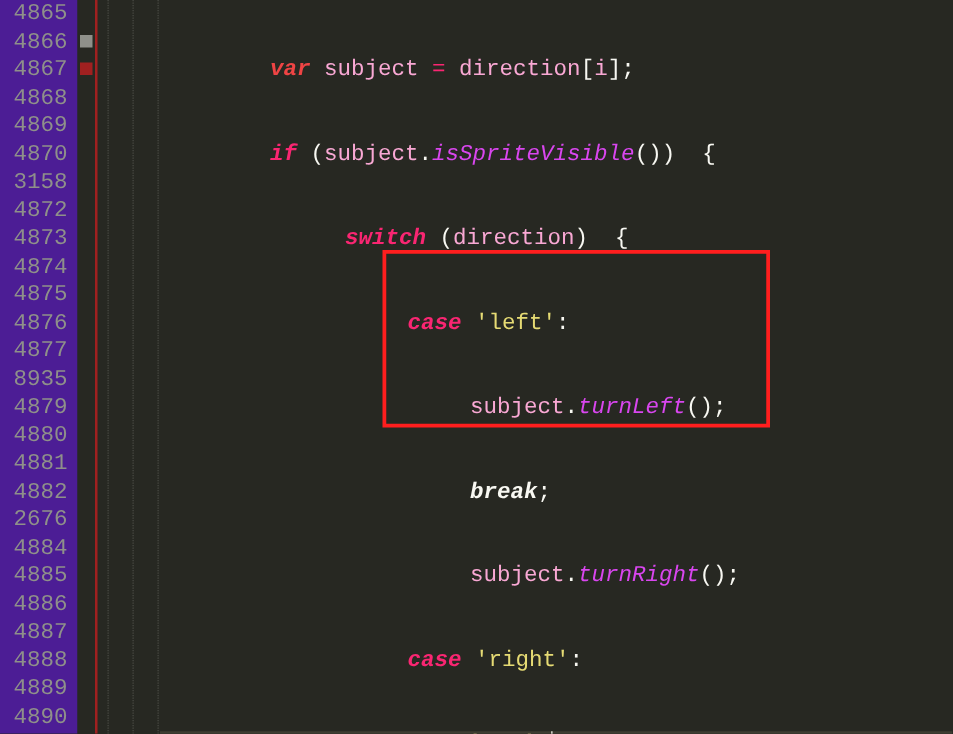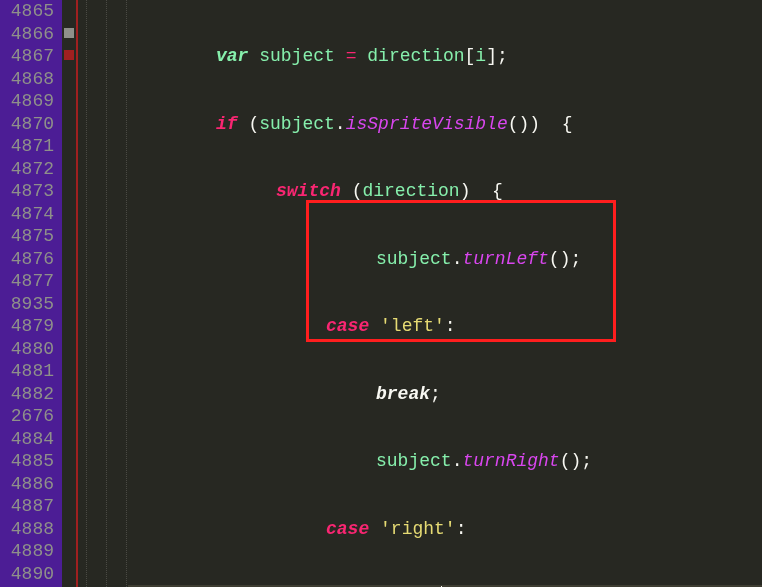--- a/index.html
+++ b/index.html
@@ -13,22 +13,22 @@
   .fold-mark.m2 { top: 50px; background: #a02020; }
   .indent-col { width: 50px; flex-shrink: 0; position: relative; }
   .indent-guide { position: absolute; top: 0; bottom: 0; border-left: 1px dotted #4a4a44; }
   .ig1 { left: 8px; }
   .ig2 { left: 28px; }
   .ig3 { left: 48px; }
   .code { flex: 1; position: relative; color: #f8f8f2; white-space: pre; }
   .line { height: 22.5px; position: relative; }
   .line.hl { background: #3e3d32; }
   .kw { color: #f92672; font-style: italic; font-weight: bold; }
-  .kw2 { color: #86efac; font-style: italic; font-weight: bold; }
-  .id { color: #86efac; }
+  .kw2 { color: #ef4444; font-style: italic; font-weight: bold; }
+  .id { color: #f9a8d4; }
   .fn { color: #d946ef; font-style: italic; }
   .str { color: #e6db74; }
   .op { color: #f92672; }
   .pn { color: #f8f8f2; }
   .brk { color: #f8f8f2; font-style: italic; font-weight: bold; }
   .brkhl { color: #ffe792; font-style: italic; font-weight: bold; }
   .highlight-box { position: absolute; border: 3px solid #ff1e1e; pointer-events: none; }
   .caret { display:inline-block; width:1px; height:20px; background:#f8f8f0; vertical-align:middle; }
   .ind1 { padding-left: 88px; }
   .ind3 { padding-left: 162px; }
@@ -39,21 +39,21 @@
 <body>
 
 <div class="editor">
   <div class="gutter">
     <div class="ln">4865</div>
     <div class="ln">4866</div>
     <div class="ln">4867</div>
     <div class="ln">4868</div>
     <div class="ln">4869</div>
     <div class="ln">4870</div>
-    <div class="ln">4871</div>
+    <div class="ln">3158</div>
     <div class="ln">4872</div>
     <div class="ln">4873</div>
     <div class="ln">4874</div>
     <div class="ln">4875</div>
     <div class="ln">4876</div>
     <div class="ln">4877</div>
     <div class="ln">8935</div>
     <div class="ln">4879</div>
     <div class="ln">4880</div>
     <div class="ln">4881</div>
@@ -76,22 +76,22 @@
   <div class="indent-col">
     <div class="indent-guide ig1"></div>
     <div class="indent-guide ig2"></div>
     <div class="indent-guide ig3"></div>
   </div>
 
   <div class="code">
     <div class="line ind1"><span class="kw2">var</span> <span class="id">subject</span> <span class="op">=</span> <span class="id">direction</span><span class="pn">[</span><span class="id">i</span><span class="pn">];</span></div>
     <div class="line ind1"><span class="kw">if</span> <span class="pn">(</span><span class="id">subject</span><span class="pn">.</span><span class="fn">isSpriteVisible</span><span class="pn">())  {</span></div>
     <div class="line ind3" style="padding-left:148px"><span class="kw">switch</span> <span class="pn">(</span><span class="id">direction</span><span class="pn">)  {</span></div>
+    <div class="line ind4"><span class="kw">case</span> <span class="str">'left'</span><span class="pn">:</span></div>
     <div class="line ind5"><span class="id">subject</span><span class="pn">.</span><span class="fn">turnLeft</span><span class="pn">();</span></div>
-    <div class="line ind4"><span class="kw">case</span> <span class="str">'left'</span><span class="pn">:</span></div>
     <div class="line ind5"><span class="brk">break</span><span class="pn">;</span></div>
     <div class="line ind5"><span class="id">subject</span><span class="pn">.</span><span class="fn">turnRight</span><span class="pn">();</span></div>
     <div class="line ind4"><span class="kw">case</span> <span class="str">'right'</span><span class="pn">:</span></div>
     <div class="line ind5 hl"><span class="brkhl">break</span><span class="pn">;</span><span class="caret"></span></div>
     
     
     
     
     
     

